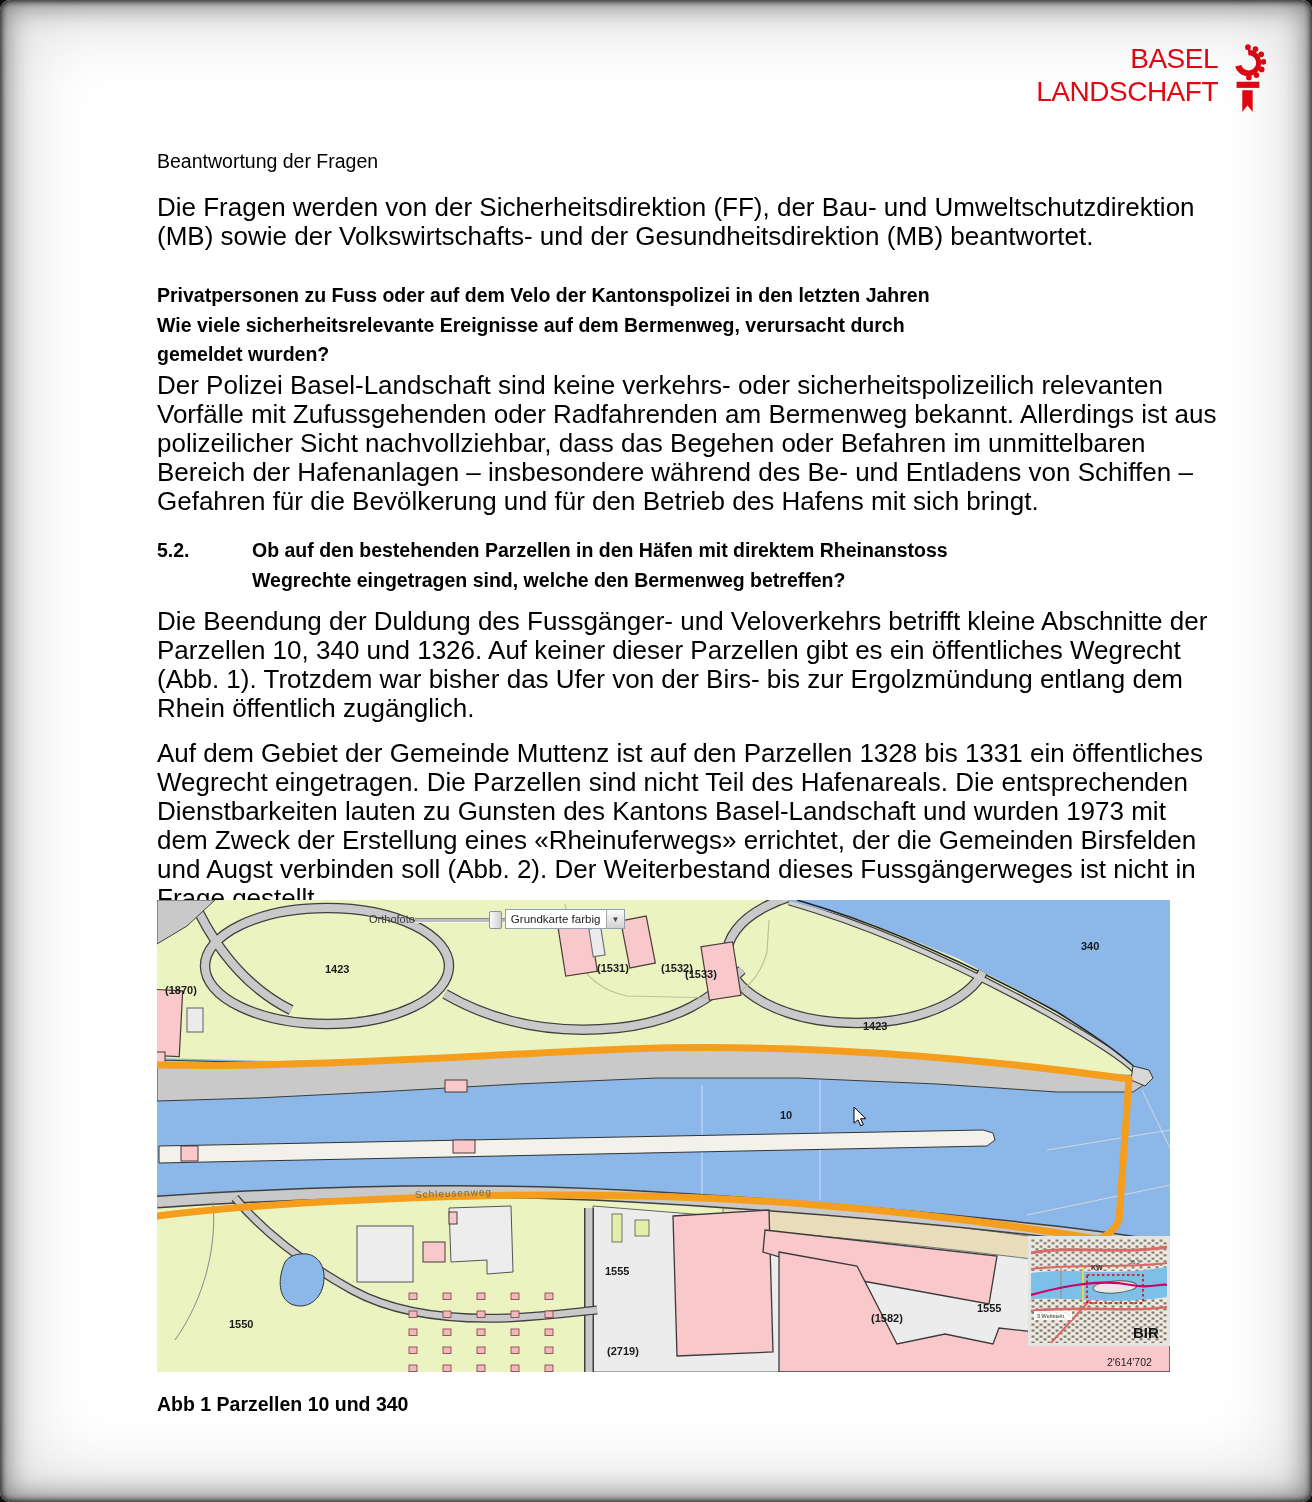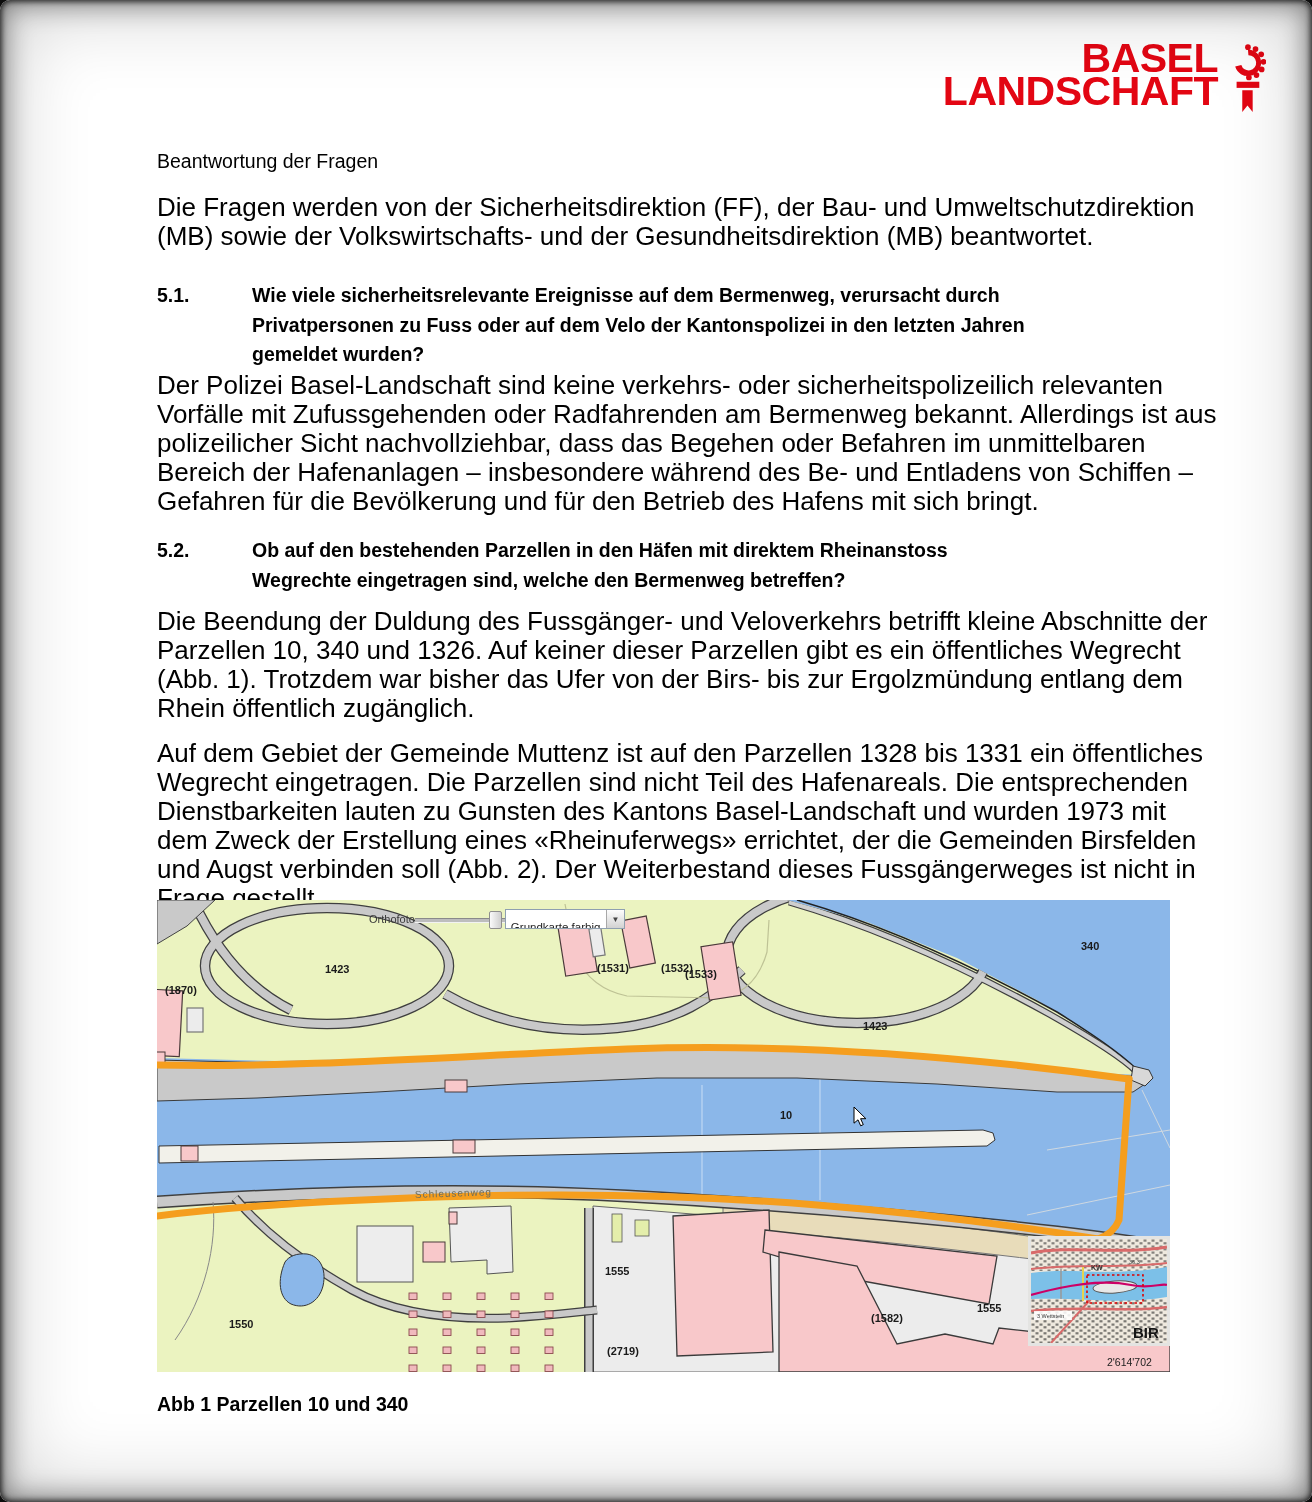--- a/index.html
+++ b/index.html
@@ -4,40 +4,40 @@
 <style>
   html,body{margin:0;padding:0;background:#0d0d0d;}
   .page{position:relative;width:1312px;height:1502px;background:#fff;overflow:hidden;
         border-radius:10px;font-family:"Liberation Sans",sans-serif;color:#000;}
   .vignette{position:absolute;inset:0;pointer-events:none;z-index:60;border-radius:10px;
         box-shadow:inset 0 0 6px 1px rgba(0,0,0,.9),
                    inset 0 0 26px 6px rgba(0,0,0,.42),
                    inset 0 0 75px 18px rgba(0,0,0,.16);}
   
   .logo{position:absolute;top:42px;right:46px;display:flex;gap:10px;align-items:flex-start;}
-  .logo-text{text-align:right;color:#e30613;font-weight:bold;font-size:41px;line-height:33px;letter-spacing:-.5px;}
+  .logo-text{text-align:right;color:#e30613;font-weight:normal;font-size:28px;line-height:33px;letter-spacing:-.5px;}
   
   .h1{position:absolute;left:157px;top:150px;font-size:19.5px;font-weight:normal;}
   .p{position:absolute;left:157px;width:1060px;font-size:26px;line-height:29px;}
   .sec{position:absolute;left:157px;display:flex;font-weight:bold;font-size:19.5px;line-height:29.5px;}
   .sec .num{width:95px;flex:none;}
   .caption{position:absolute;left:157px;top:1393px;font-size:19.5px;font-weight:bold;}
   
   .map{position:absolute;left:157px;top:900px;width:1013px;height:472px;background:#8bb7e9;}
   .map > svg{position:absolute;left:0;top:0;}
   .toolbar{position:absolute;left:212px;top:9px;display:flex;align-items:center;height:20px;
            font-size:11px;color:#3a3a3a;z-index:5;}
   .slider{position:relative;width:90px;height:16px;}
   .slider .track{position:absolute;left:0;right:0;top:7px;height:3px;background:#bdbdbd;
                  border-top:1px solid #8a8a8a;border-bottom:1px solid #f2f2f2;}
   .slider .handle{position:absolute;right:3px;top:0;width:11px;height:16px;border:1px solid #8f8f8f;
                   border-radius:2px;background:linear-gradient(90deg,#fafafa,#cfcfcf);}
   .basemap{display:flex;align-items:stretch;width:120px;height:20px;background:#fff;
            border:1px solid #8fa0b0;font-size:11.5px;color:#222;box-sizing:border-box;}
-  .basemap .txt{flex:1;padding:11px 0 0 5px;white-space:nowrap;overflow:hidden;}
+  .basemap .txt{flex:1;padding:3px 0 0 5px;white-space:nowrap;overflow:hidden;}
   .basemap .arrow{width:17px;border-left:1px solid #a8a8a8;display:flex;align-items:center;
                   justify-content:center;font-size:8px;color:#444;
                   background:linear-gradient(#fdfdfd,#d2d2d2);}
   .inset{position:absolute;left:871px;top:336px;width:142px;height:110px;box-sizing:border-box;
          background:#ef4444;border:3px solid #e4e4e2;z-index:4;}
   
   .lbl{font:bold 11px "Liberation Sans",sans-serif;fill:#1a1a1a;}
   .st{font:10px "Liberation Sans",sans-serif;fill:#6e6e5c;letter-spacing:1px;}
   .coord{font:10.5px "Liberation Sans",sans-serif;fill:#222;}
 </style>
@@ -64,24 +64,23 @@
         <rect x="9" y="42" width="24" height="6.5"></rect>
         <path d="M15 51 h11 v23 l-5.5 -7 l-5.5 7 z"></path>
       </g>
     </svg>
   </div>
 
   <div class="h1">Beantwortung der Fragen</div>
   <div class="p" style="top:193px">Die Fragen werden von der Sicherheitsdirektion (FF), der Bau- und Umweltschutzdirektion (MB) sowie der Volkswirtschafts- und der Gesundheitsdirektion (MB) beantwortet.</div>
 
   <div class="sec" style="top:281px">
-    <div class="num">5.1.</div>
     <div class="title">
+      <div>Privatpersonen zu Fuss oder auf dem Velo der Kantonspolizei in den letzten Jahren</div>
       <div>Wie viele sicherheitsrelevante Ereignisse auf dem Bermenweg, verursacht durch</div>
-      <div>Privatpersonen zu Fuss oder auf dem Velo der Kantonspolizei in den letzten Jahren</div>
       <div>gemeldet wurden?</div>
     </div>
   </div>
   <div class="p" style="top:371px">Der Polizei Basel-Landschaft sind keine verkehrs- oder sicherheitspolizeilich relevanten Vorfälle mit Zufussgehenden oder Radfahrenden am Bermenweg bekannt. Allerdings ist aus polizeilicher Sicht nachvollziehbar, dass das Begehen oder Befahren im unmittelbaren Bereich der Hafenanlagen – insbesondere während des Be- und Entladens von Schiffen – Gefahren für die Bevölkerung und für den Betrieb des Hafens mit sich bringt.</div>
 
   <div class="sec" style="top:536px">
     <div class="num">5.2.</div>
     <div class="title">
       <div>Ob auf den bestehenden Parzellen in den Häfen mit direktem Rheinanstoss</div>
       <div>Wegrechte eingetragen sind, welche den Bermenweg betreffen?</div>

